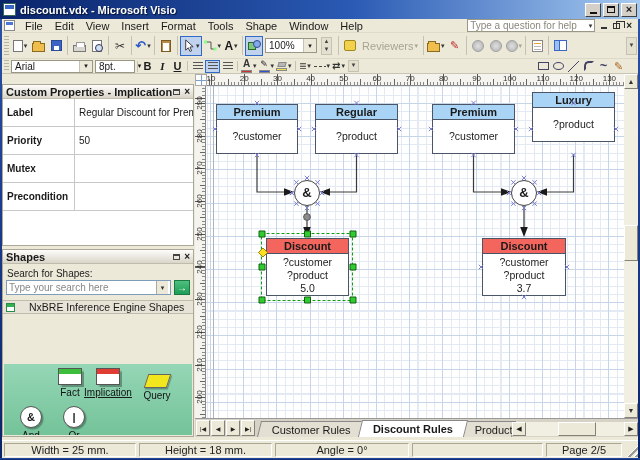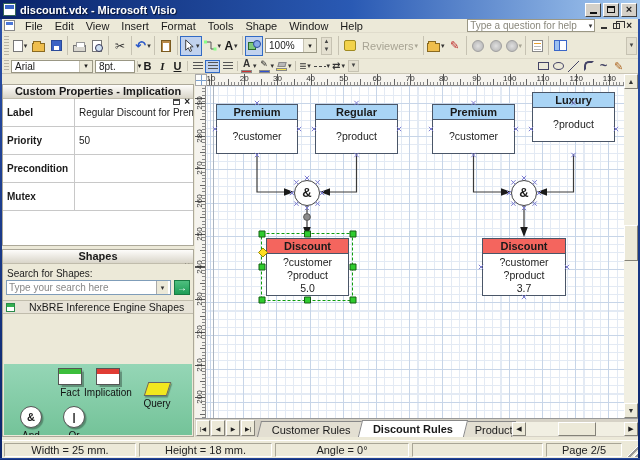--- a/index.html
+++ b/index.html
@@ -131,21 +131,21 @@
   .hbtn{position:absolute;top:0;width:14px;height:14px;background:#ECE9D8;border:1px solid;border-color:#fff #848278 #848278 #fff;font-size:7px;display:flex;align-items:center;justify-content:center;}
   .hthumb{position:absolute;left:46px;top:0;width:38px;height:14px;background:#ECE9D8;border:1px solid;border-color:#fff #848278 #848278 #fff;}
   
   .statusbar{position:absolute;left:0;top:440px;width:640px;height:18px;background:#ECE9D8;border-top:1px solid #fff;}
   .scell{position:absolute;top:2px;height:14px;border:1px solid;border-color:#a9a696 #fff #fff #a9a696;font-size:11px;color:#222;display:flex;align-items:center;justify-content:center;}
   .sgrip{position:absolute;right:2px;top:4px;width:12px;height:12px;background:
     linear-gradient(135deg,transparent 50%,#fff 50% 58%,#999 58% 70%,transparent 70% 78%,#fff 78% 84%,#999 84% 100%);}
   
   .leftcol{position:absolute;left:0;top:74px;width:195px;height:366px;background:#ECE9D8;}
   .panel{position:absolute;left:2px;width:192px;border:1px solid #aca899;background:#fff;}
-  .ptitle{height:14px;background:linear-gradient(#fefdfb,#d9d5c9);border-bottom:1px solid #c0bcac;display:flex;align-items:center;padding:0 3px;font-weight:bold;font-size:11px;flex-direction:column;}
+  .ptitle{height:14px;background:linear-gradient(#fefdfb,#d9d5c9);border-bottom:1px solid #c0bcac;display:flex;align-items:center;padding:0 3px;font-weight:bold;font-size:11px;}
   .pbtns{margin-left:auto;display:flex;gap:4px;align-items:center;}
   .pb-float{width:7px;height:6px;border:1px solid #444;border-top-width:2px;}
   .pb-x{font-size:10px;font-weight:bold;line-height:1;}
   .cprow{display:flex;height:28px;border-bottom:1px solid #c8c8c8;font-size:10px;align-items:center;}
   .cplabel{width:72px;padding-left:4px;font-weight:bold;border-right:1px solid #c8c8c8;align-self:stretch;display:flex;align-items:center;background:#fff;}
   .cpval{flex:1;padding-left:4px;white-space:nowrap;overflow:hidden;}
   .shbody{background:#ECE9D8;position:absolute;left:0;top:14px;right:0;bottom:0;}
   .sh-label{font-size:10px;padding:4px 4px 1px 4px;color:#222;}
   .sh-search{display:flex;margin:0 3px;height:15px;}
   .sh-input{flex:1;height:15px;border:1px solid #7f9db9;background:#fff;font-size:10px;color:#888;padding:0 2px;display:flex;align-items:center;}
@@ -536,25 +536,25 @@
       <div id="cp-rows">
           <div class="cprow">
             <span class="cplabel">Label</span>
             <span class="cpval">Regular Discount for Premiums</span>
           </div>
           <div class="cprow">
             <span class="cplabel">Priority</span>
             <span class="cpval">50</span>
           </div>
           <div class="cprow">
-            <span class="cplabel">Precondition</span>
+            <span class="cplabel">Mutex</span>
             <span class="cpval"></span>
           </div>
           <div class="cprow">
-            <span class="cplabel">Mutex</span>
+            <span class="cplabel">Precondition</span>
             <span class="cpval"></span>
           </div>
         </div>
     </div>
 
     <div class="panel" style="top:175px;height:188px;background:#ECE9D8;">
       <div class="ptitle">
         <span>Shapes</span>
         <div class="pbtns">
           <div class="pb-float"></div>
@@ -578,27 +578,27 @@
           <div class="sten-scroll">
             
             
           </div>
             <div class="sh-item" style="left: 42px; top: 4px;">
               <div class="band">
                 <div class="tb" style="background: rgb(60, 190, 60);"></div>
               </div>
               <div class="sh-name">Fact</div>
             </div>
-            <div class="sh-item" style="left: 80px; top: 4px;">
+            <div class="sh-item" style="left: 80px; top: 4px; text-decoration: underline;">
               <div class="band">
                 <div class="tb" style="background: rgb(224, 60, 52);"></div>
               </div>
               <div class="sh-name">Implication</div>
             </div>
-            <div class="sh-item" style="left: 129px; top: 16px;">
+            <div class="sh-item" style="left: 129px; top: 8px;">
               <div class="para" style="background: rgb(242, 231, 30);"></div>
               <div class="sh-name">Query</div>
             </div>
             <div class="sh-item" style="left: 3px; top: 42px;">
               <div class="circ">&amp;</div>
               <div class="sh-name">And</div>
             </div>
             <div class="sh-item" style="left: 46px; top: 42px;">
               <div class="circ">|</div>
               <div class="sh-name">Or</div>

